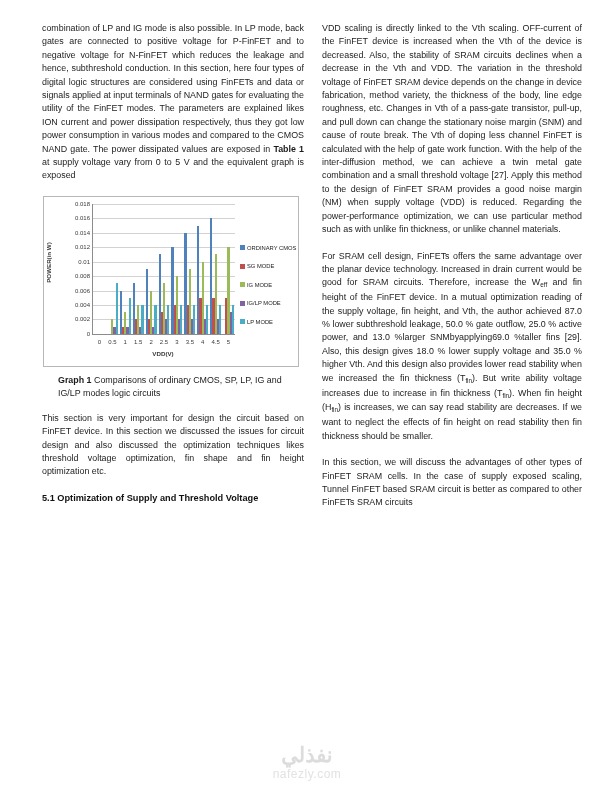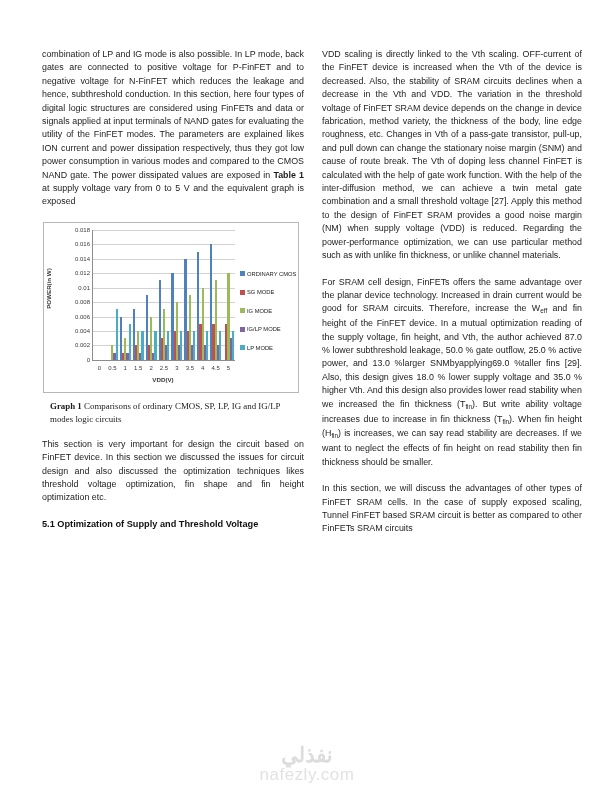--- a/index.html
+++ b/index.html
@@ -1,21 +1,21 @@
 <!DOCTYPE html>
 <html><head>
 <meta charset="utf-8">
 <style>
   html,body { margin:0; padding:0; background:#e8e8e8; }
   .page {
     position:relative; width:612px; height:793px; margin:0 auto;
     background:#ffffff; overflow:hidden;
     font-family:"Liberation Sans", sans-serif; color:#1c1c1c;
   }
-  .cols { display:flex; padding:48px 30px 0 42px; gap:18px; }
+  .cols { display:flex; padding:22px 30px 0 42px; gap:18px; }
   .col { box-sizing:border-box; }
   .col-left  { width:262px; }
   .col-right { width:260px; }
 
   p.body {
     font-size:8.9px; line-height:13.4px; text-align:justify;
     margin:0 0 13px 0;
   }
   .b   { font-weight:bold; }
   .sub { font-size:6.3px; vertical-align:-1.5px; }
@@ -23,22 +23,21 @@
   h2.sec {
     font-size:10.8px; line-height:14.6px; font-weight:bold;
     margin:2px 0 10px 0; color:#111;
   }
   h3.subsec {
     font-size:9.2px; line-height:13px; font-weight:bold;
     margin:5px 0 10px 0; color:#111;
   }
   p.caption {
     font-size:8.9px; line-height:13.4px; text-align:left;
-    margin:7px 0 11px 8px;
-    font-family:Liberation Serif, serif;
+    margin:7px 0 11px 16px;
   }
 
   
   .chart-box {
     position:relative; width:256px; height:171px;
     border:1px solid #b7b7b7; background:#fff;
     margin:42px 0 0 1px; box-sizing:border-box;
   }
   .plot {
     position:absolute; left:48px; top:7px; width:142px; height:130px;
@@ -67,21 +66,21 @@
   .legend-item { display:flex; align-items:center; margin-bottom:12.5px; }
   .legend-swatch { width:5px; height:5px; margin-right:2px; flex:none; }
   .legend-label { font-size:5.8px; color:#222; white-space:nowrap; }
 
   
   .watermark {
     position:absolute; left:252px; top:742px; width:110px;
     text-align:center; pointer-events:none;
   }
   .wm-logo { font-size:21px; font-weight:bold; color:#dcdcdc; line-height:26px; }
-  .wm-url  { font-size:17px; color:#e2e2e2; letter-spacing:0.5px; line-height:13px; }
+  .wm-url  { font-size:12px; color:#e2e2e2; letter-spacing:0.5px; line-height:13px; }
 </style>
 </head>
 <body>
 
 <div class="page">
   <div class="cols">
 
     <div class="col col-left">
       <p class="body"><span>combination of LP and IG mode is also possible. In LP mode, back gates are connected to positive voltage for P-FinFET and to negative voltage for N-FinFET which reduces the leakage and hence, subthreshold conduction. In this section, here four types of digital logic structures are considered using FinFETs and data or signals applied at input terminals of NAND gates for evaluating the utility of the FinFET modes. The parameters are explained likes ION current and power dissipation respectively, thus they got low power consumption in various modes and compared to the CMOS NAND gate. The power dissipated values are exposed in </span><span class="b">Table 1</span><span> at supply voltage vary from 0 to 5 V and the equivalent graph is exposed</span></p>
 

